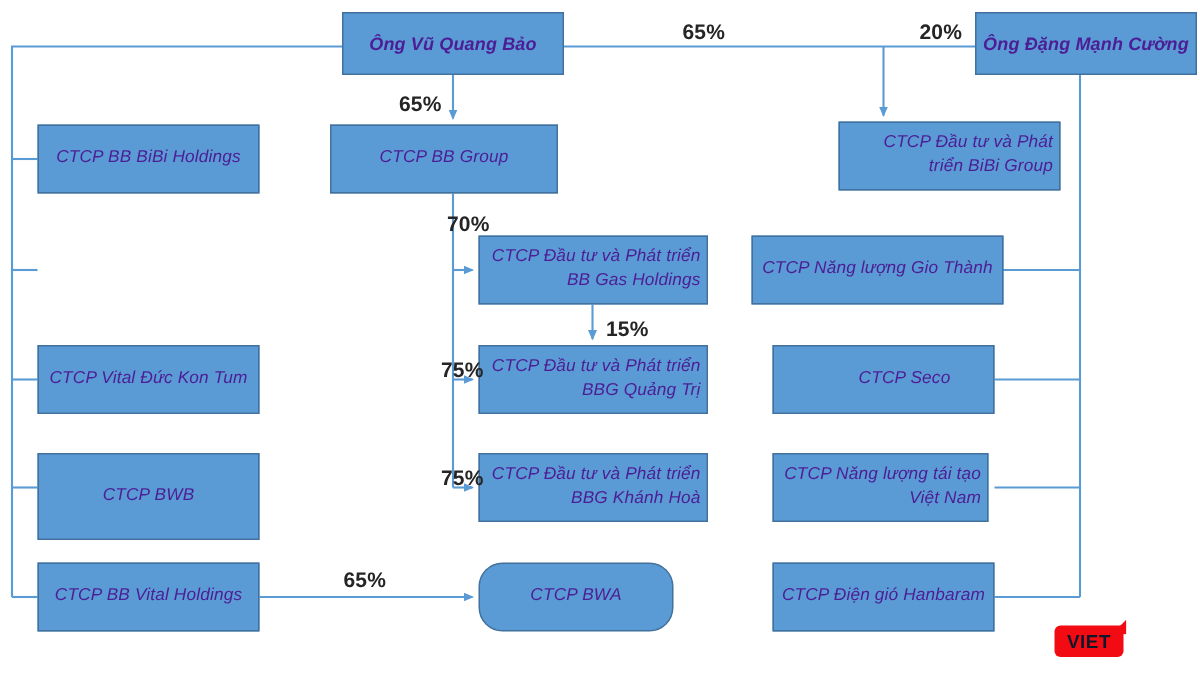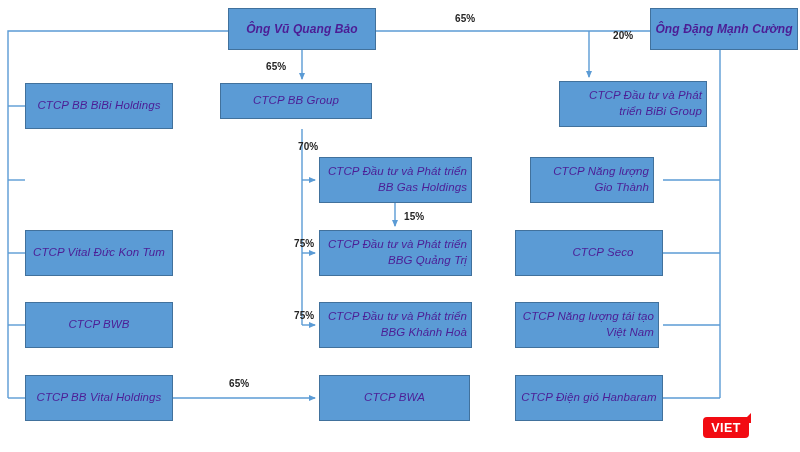--- a/index.html
+++ b/index.html
@@ -38,21 +38,21 @@
     letter-spacing: 0.1px;
     font-style: italic;
   }
   .node-box.root {
     font-weight: bold;
     font-size: 12px;
   }
   .edge-label {
     position: absolute;
     color: #252525;
-    font-size: 10px;
+    font-size: 14px;
     font-weight: bold;
     white-space: nowrap;
     letter-spacing: 0.1px;
   }
   #brand-logo {
     position: absolute;
     left: 703px;
     top: 413px;
     width: 52px;
     height: 26px;
@@ -63,21 +63,21 @@
     top: 4px;
     width: 46px;
     height: 21px;
     background: #F20B12;
     border-radius: 4px 2px 4px 4px;
     display: flex;
     align-items: center;
     justify-content: center;
   }
   #brand-logo .logo-text {
-    color: #ffffff;
+    color: #0f172a;
     font-size: 12.5px;
     font-weight: bold;
     letter-spacing: 0.4px;
     font-family: "Liberation Sans", sans-serif;
   }
   #brand-logo .logo-flag {
     position: absolute;
     left: 38px;
     top: 0px;
     width: 10px;
@@ -133,49 +133,49 @@
 
   <div class="node-box root" style="left:228px;top:8px;width:148px;height:42px;">Ông Vũ Quang Bảo</div>
 
   <div class="node-box root" style="left:650px;top:8px;width:148px;height:42px;">Ông Đặng Mạnh Cường</div>
 
   <div class="node-box" style="left:25px;top:83px;width:148px;height:46px;">CTCP BB BiBi Holdings</div>
 
 
   <div class="node-box" style="left:25px;top:230px;width:148px;height:46px;">CTCP Vital Đức Kon Tum</div>
 
-  <div class="node-box" style="left:25px;top:302px;width:148px;height:46px;">CTCP BWB</div>
+  <div class="node-box" style="left:25px;top:302px;width:148px;height:58px;">CTCP BWB</div>
 
   <div class="node-box" style="left:25px;top:375px;width:148px;height:46px;">CTCP BB Vital Holdings</div>
 
-  <div class="node-box" style="left:220px;top:83px;width:152px;height:36px;">CTCP BB Group</div>
+  <div class="node-box" style="left:220px;top:83px;width:152px;height:46px;">CTCP BB Group</div>
 
   <div class="node-box" style="left:319px;top:157px;width:153px;height:46px;">CTCP Đầu tư và Phát triển BB Gas Holdings</div>
 
   <div class="node-box" style="left:319px;top:230px;width:153px;height:46px;">CTCP Đầu tư và Phát triển BBG Quảng Trị</div>
 
   <div class="node-box" style="left:319px;top:302px;width:153px;height:46px;">CTCP Đầu tư và Phát triển BBG Khánh Hoà</div>
 
-  <div class="node-box" style="left:319px;top:375px;width:151px;height:46px;">CTCP BWA</div>
+  <div class="node-box" style="left:319px;top:375px;width:130px;height:46px;border-radius:16px;">CTCP BWA</div>
 
   <div class="node-box" style="left:515px;top:81px;width:148px;height:46px;margin-left:44px;">CTCP Đầu tư và Phát triển BiBi Group</div>
 
-  <div class="node-box" style="left:530px;top:157px;width:124px;height:46px;">CTCP Năng lượng Gio Thành</div>
+  <div class="node-box" style="left:501px;top:157px;width:168px;height:46px;">CTCP Năng lượng Gio Thành</div>
 
   <div class="node-box" style="left:515px;top:230px;width:148px;height:46px;padding-left:32px;">CTCP Seco</div>
 
   <div class="node-box" style="left:515px;top:302px;width:144px;height:46px;">CTCP Năng lượng tái tạo Việt Nam</div>
 
   <div class="node-box" style="left:515px;top:375px;width:148px;height:46px;">CTCP Điện gió Hanbaram</div>
 
   <div class="edge-label" style="left:266px;top:61px;">65%</div>
 
   <div class="edge-label" style="left:455px;top:13px;">65%</div>
 
-  <div class="edge-label" style="left:613px;top:30px;">20%</div>
+  <div class="edge-label" style="left:613px;top:13px;">20%</div>
 
   <div class="edge-label" style="left:298px;top:141px;">70%</div>
 
   <div class="edge-label" style="left:404px;top:211px;">15%</div>
 
   <div class="edge-label" style="left:294px;top:238px;">75%</div>
 
   <div class="edge-label" style="left:294px;top:310px;">75%</div>
 
   <div class="edge-label" style="left:229px;top:378px;">65%</div>

